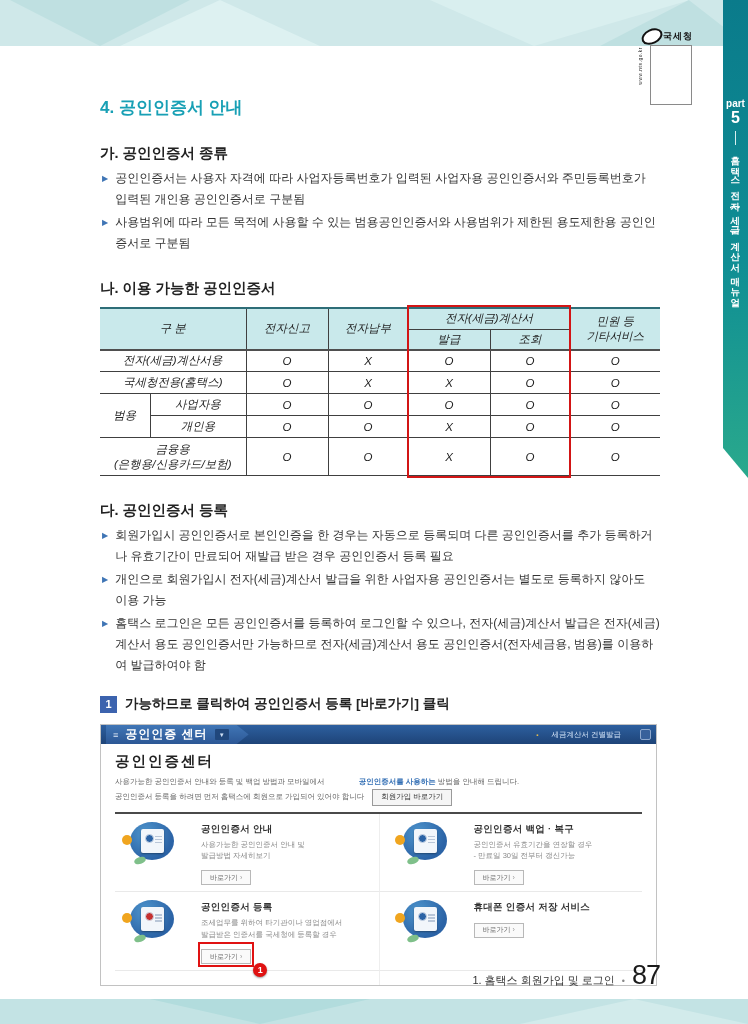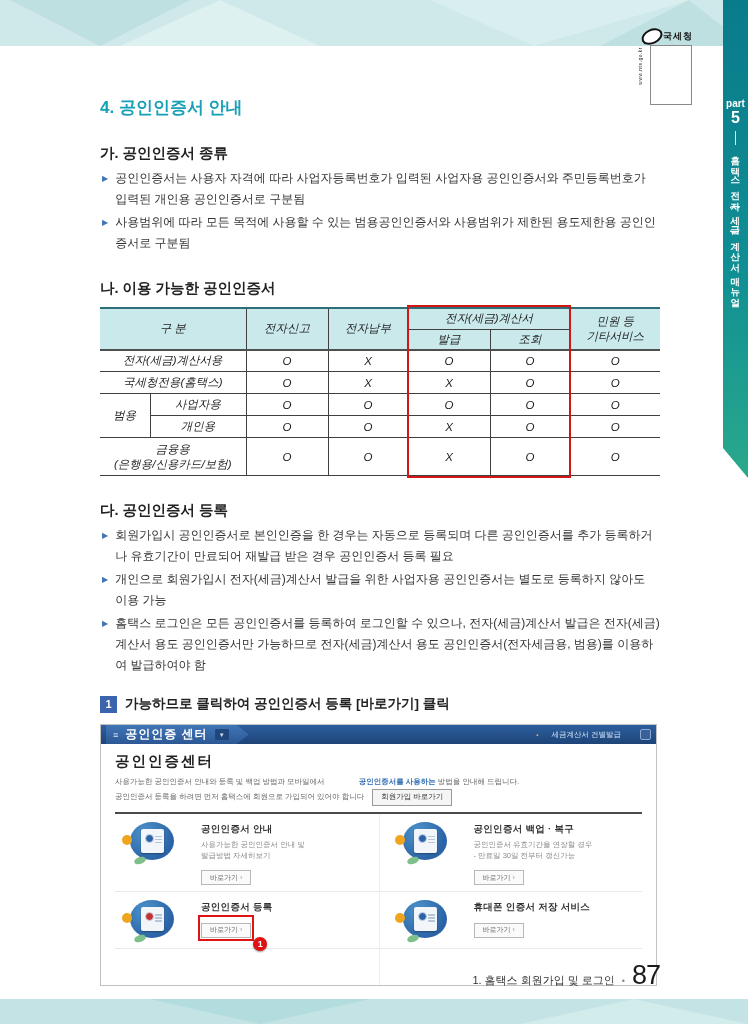--- a/index.html
+++ b/index.html
@@ -319,20 +319,22 @@
             <div class="card-icon">
               <span class="icon-ellipse"></span>
                 <span class="icon-dot"></span>
                 <span class="icon-doc"></span>
                 <span class="icon-seal"></span>
                 <span class="icon-lines"></span>
                 <span class="icon-leaf"></span>
             </div>
             <div class="card-text">
               <div class="card-title">공인인증서 등록</div>
+              <div class="card-desc">조세업무를 위하여 타기관이나 영업점에서
+발급받은 인증서를 국세청에 등록할 경우</div>
               <span class="card-btn-wrap highlight">
                 <span class="card-btn">바로가기</span>
                 <span class="badge">1</span>
               </span>
             </div>
           </div>
 
           <div class="card">
             <div class="card-icon">
               <span class="icon-ellipse"></span>

